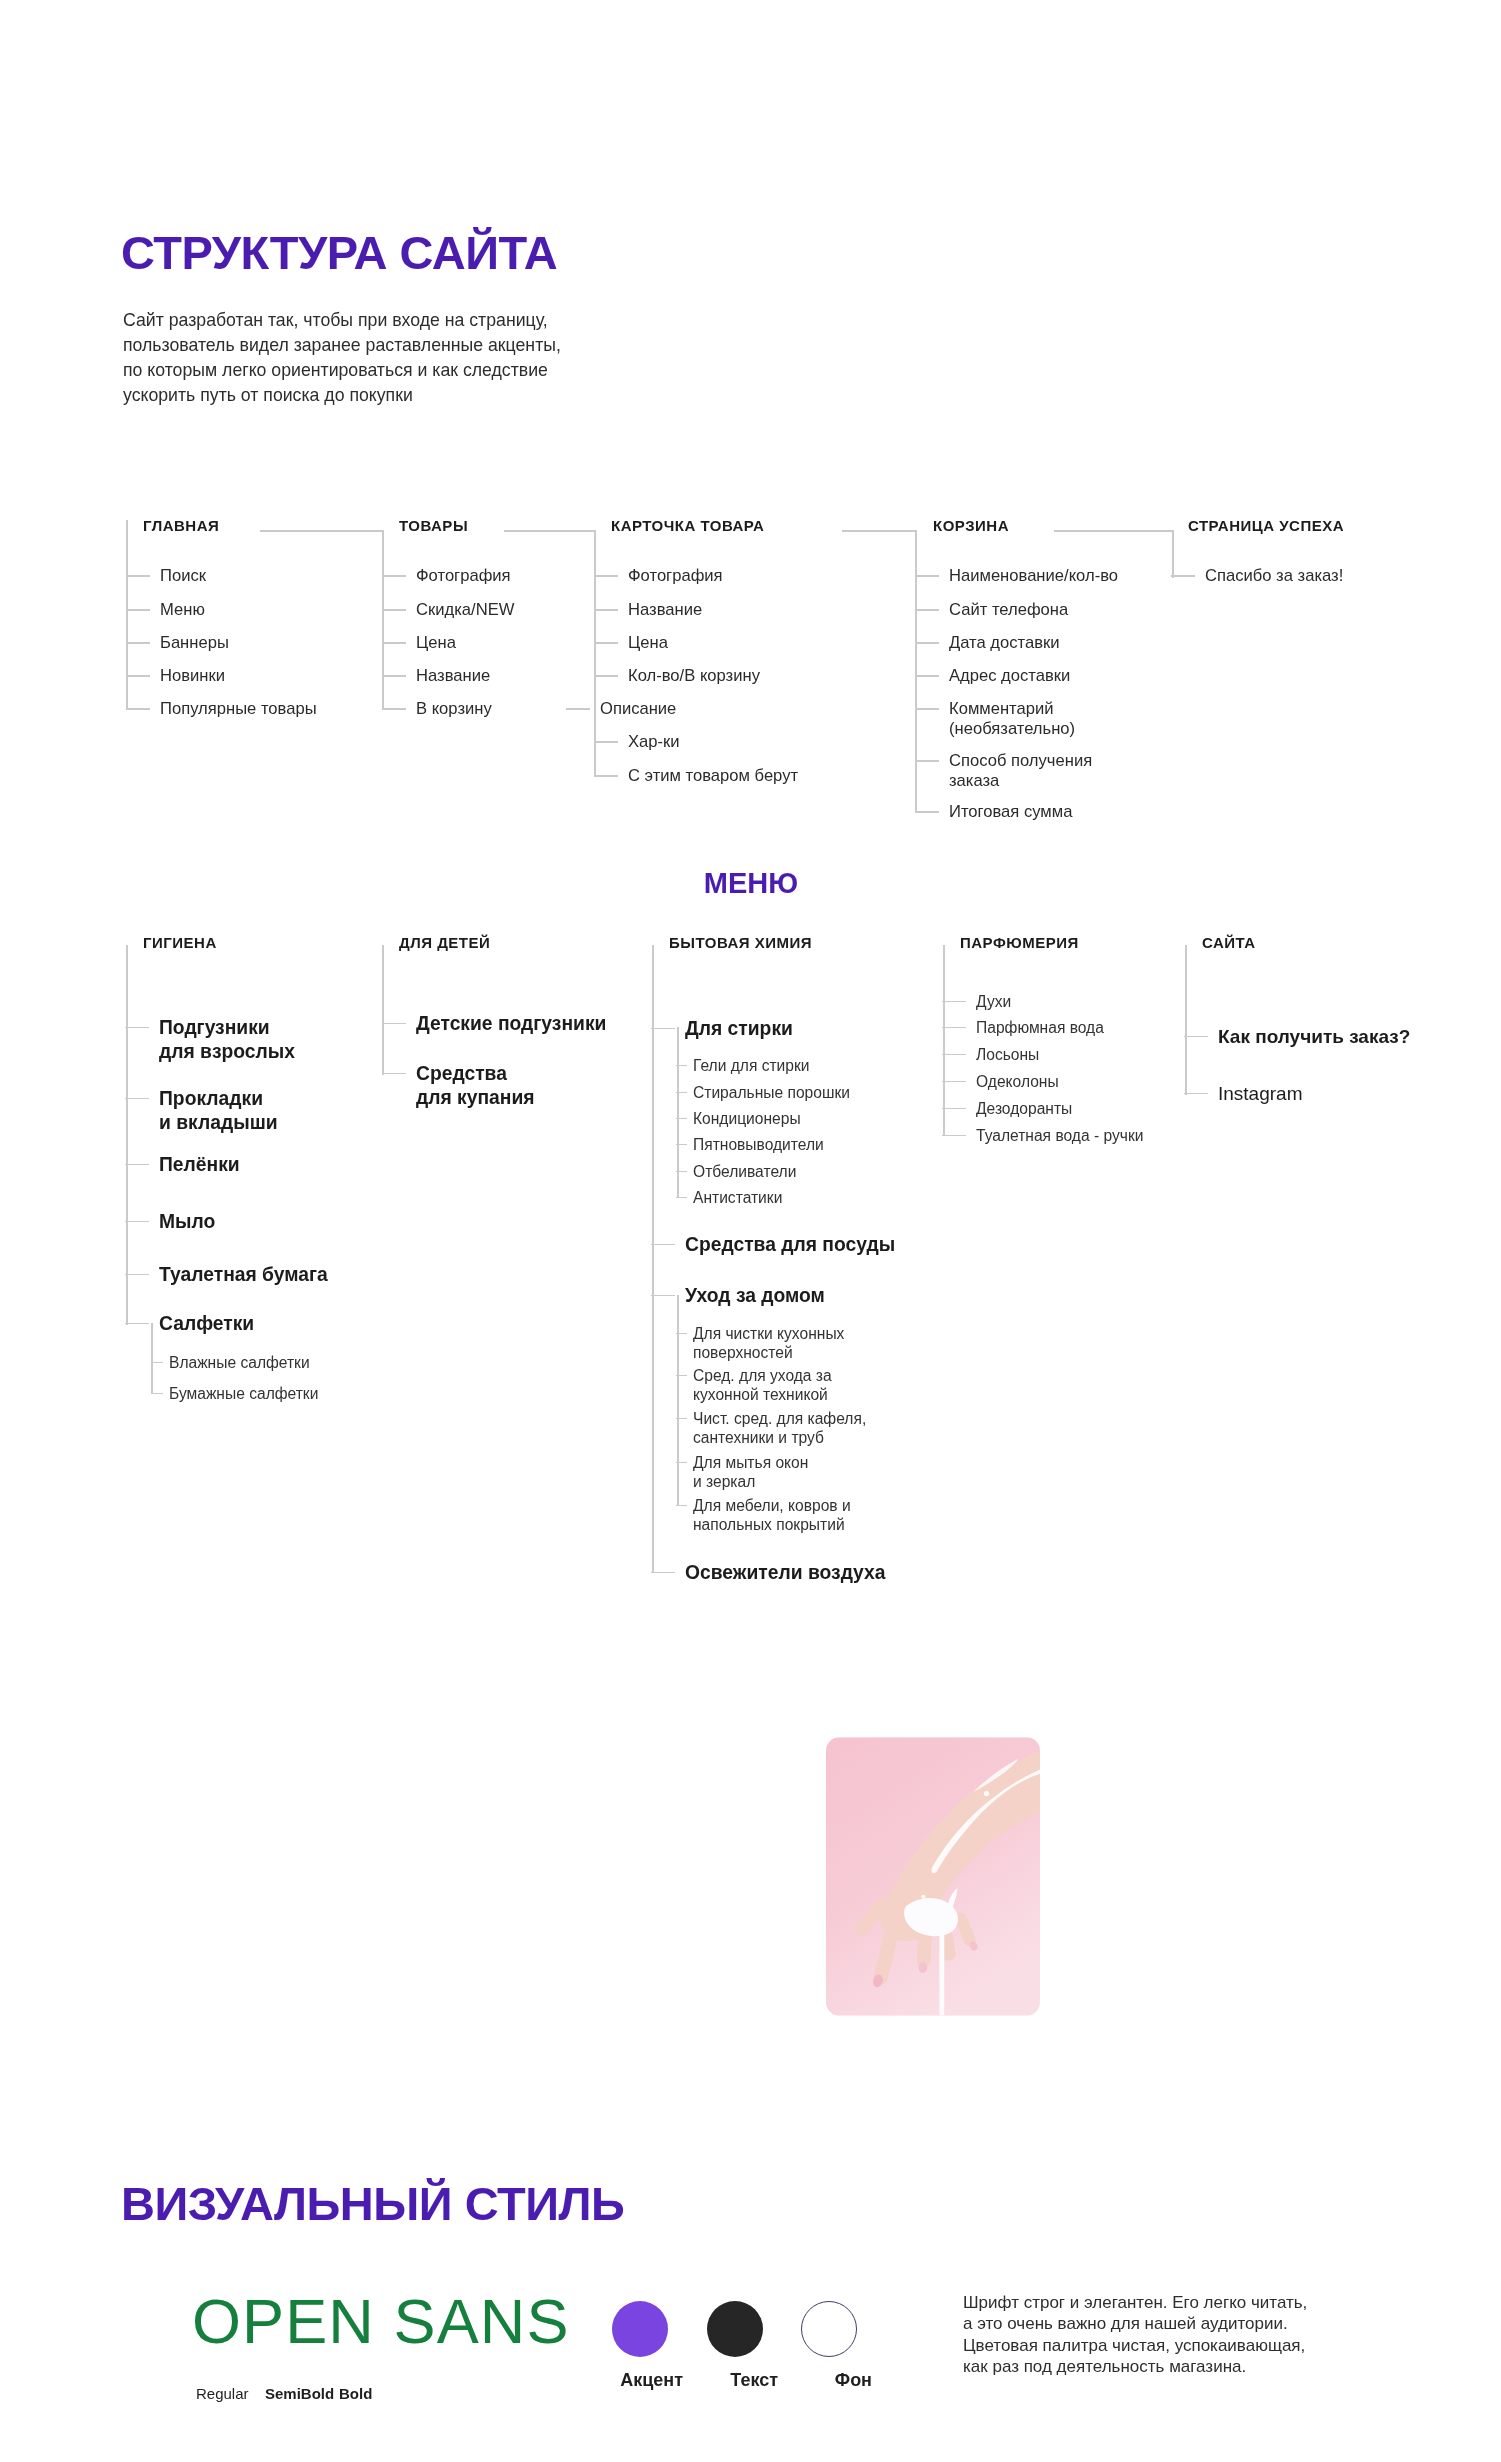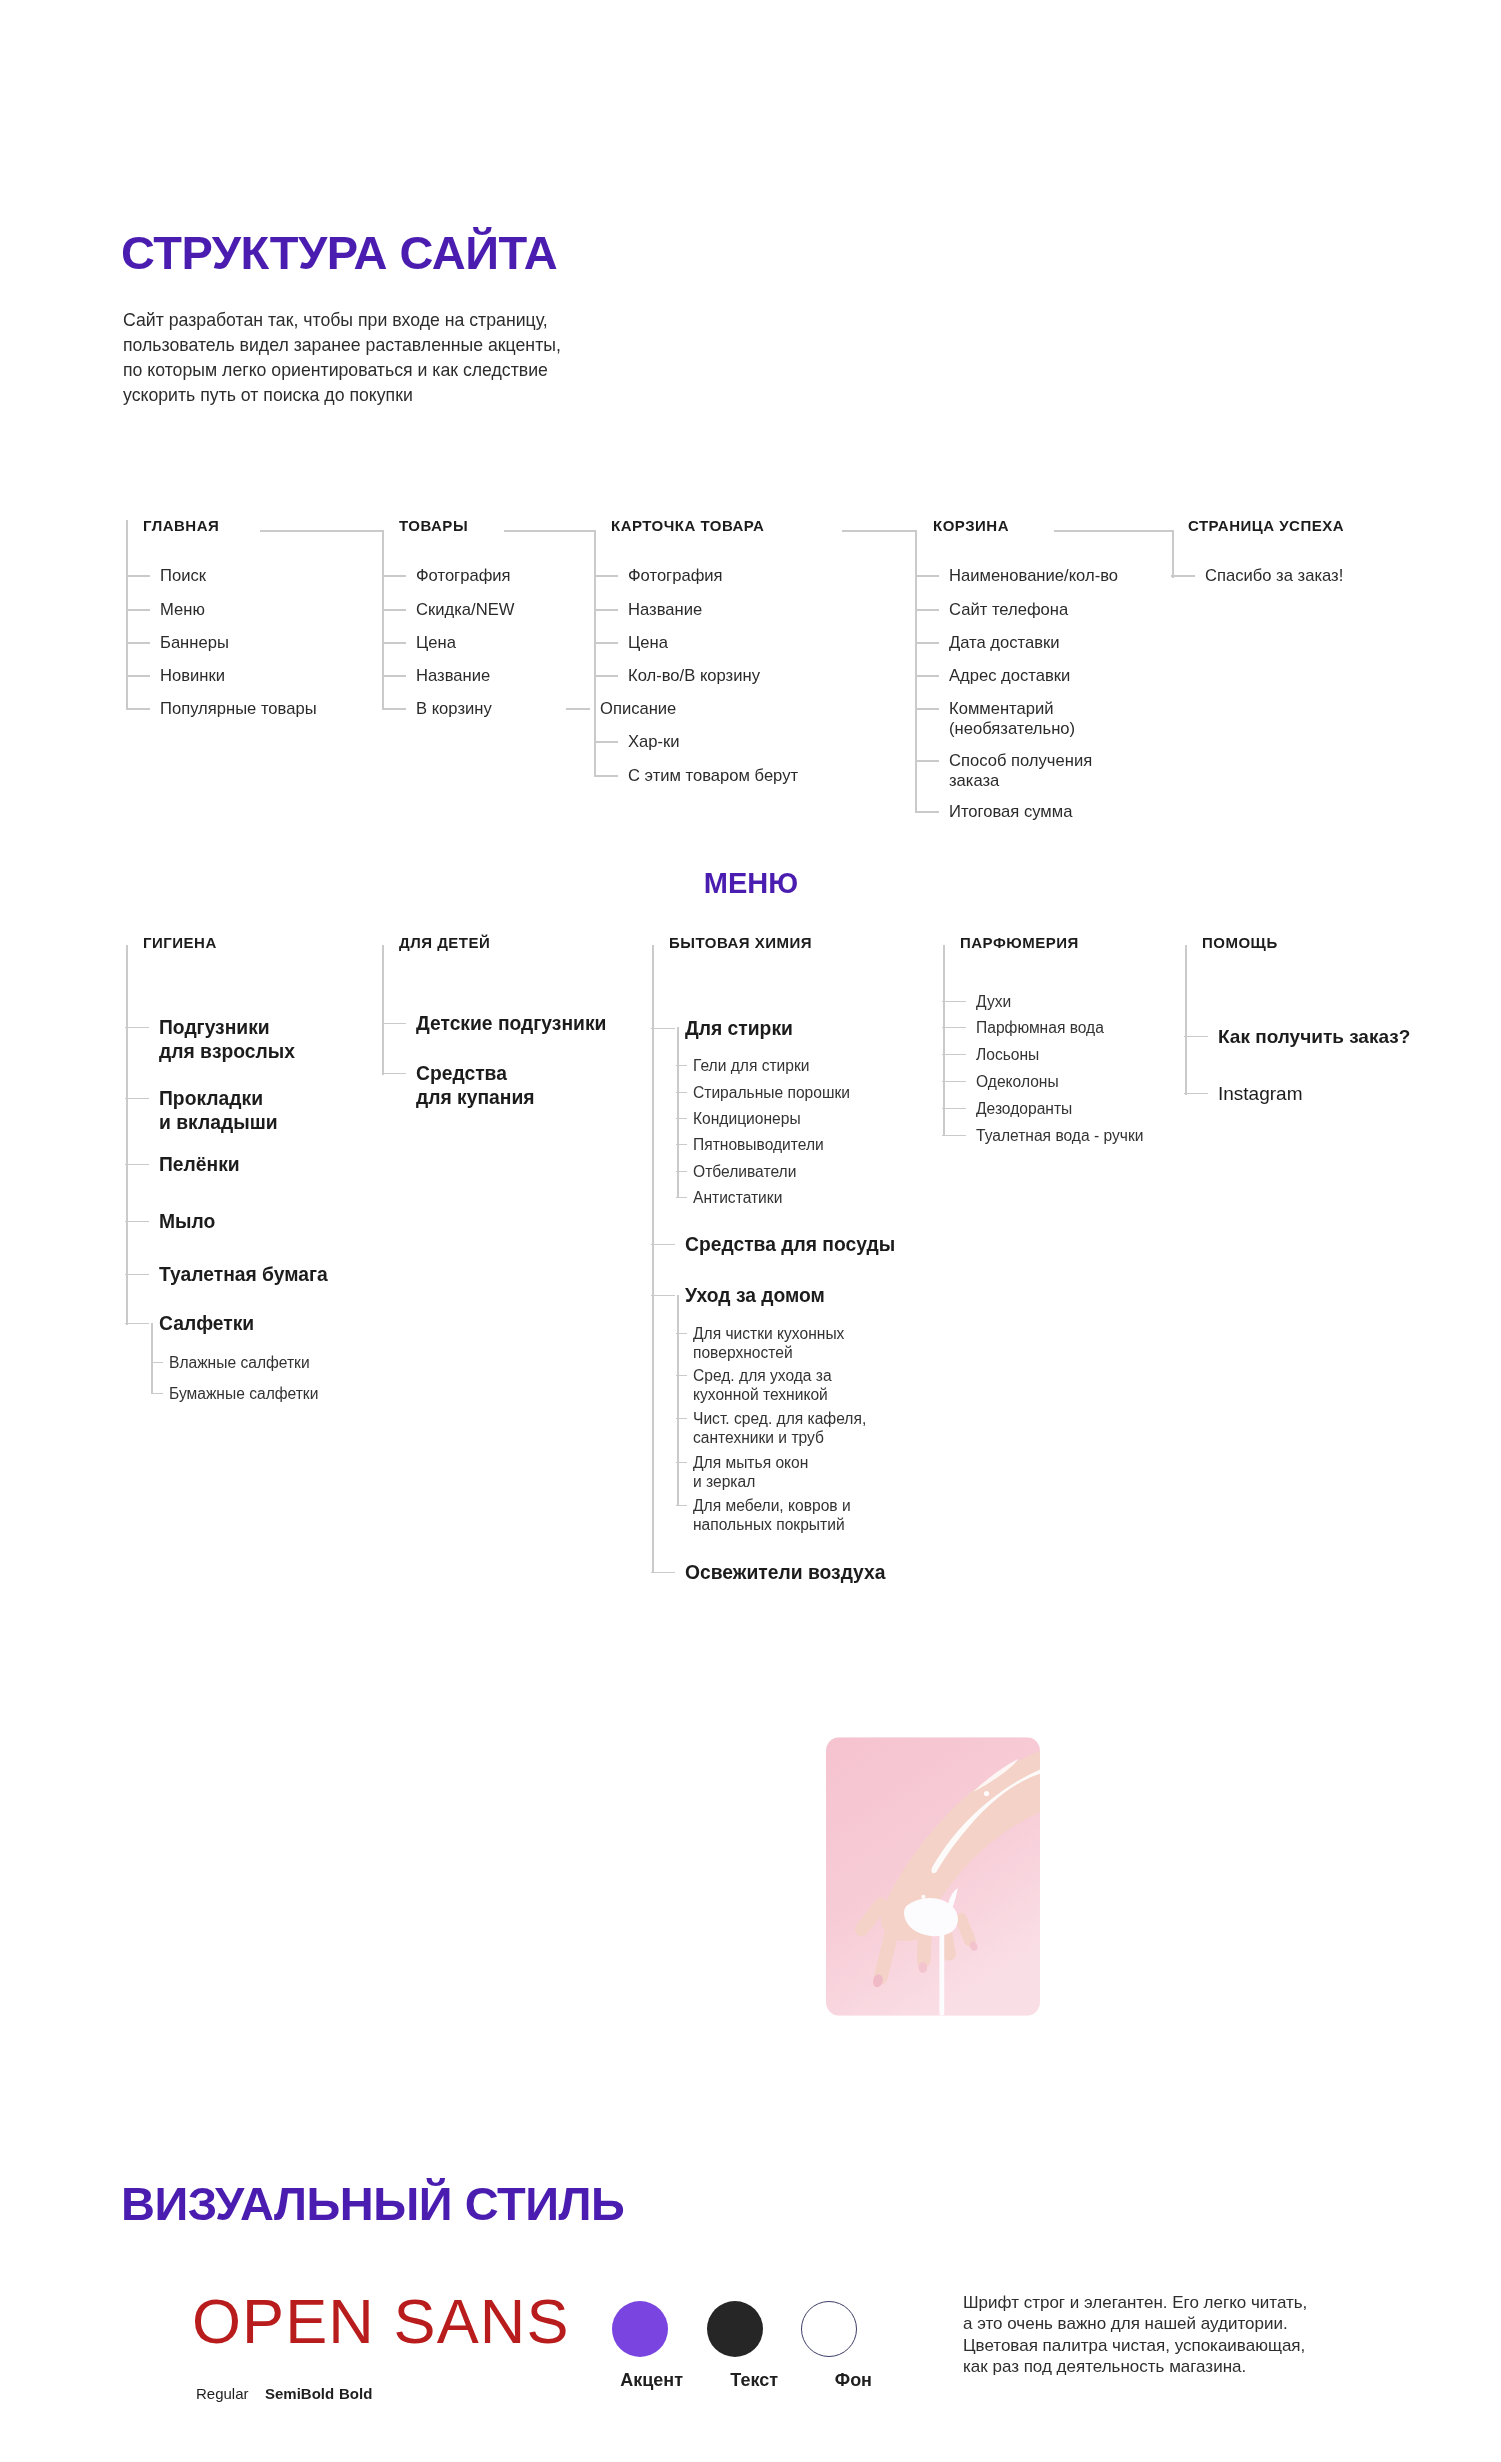--- a/index.html
+++ b/index.html
@@ -22,21 +22,21 @@
   .w600{font-weight:600}
   .menu-t{font-size:29px;font-weight:600;color:var(--accent);text-align:center}
   .vl{position:absolute;width:1.6px;background:var(--line)}
   .hl{position:absolute;height:1.6px;background:var(--line)}
   .tkA::before,.tkB::before,.tkC::before{content:"";position:absolute;height:1.6px;background:var(--line)}
   .tkA::before{left:-34px;width:24px}
   .tkB::before{left:-18px;width:11.8px}
   .tkC::before{left:-16.6px;width:10.7px}
   .ty17::before{top:9px}.ty20::before{top:10.7px}.ty14::before{top:7.5px}.ty16::before{top:8.6px}
   .photo{position:absolute;left:826px;top:1737px;width:214px;height:279px;border-radius:14px;overflow:hidden}
-  .fontname{font-size:63px;font-weight:400;color:#b91c1c;letter-spacing:1.1px}
+  .fontname{font-size:63px;font-weight:400;color:#15803d;letter-spacing:1.1px}
   .wname{font-size:15px;color:#1f1f1f}
   .swatch{position:absolute;width:56px;height:56px;border-radius:50%}
   .sw-accent{background:var(--accent_circle)}
   .sw-text{background:var(--text_dark)}
   .sw-bg{background:#ffffff;border:1.1px solid var(--swatch_border)}
   .swlabel{position:absolute;width:86px;text-align:right;font-size:18px;font-weight:600;color:#1f1f1f}
   .vdesc{font-size:17px;line-height:21.4px;color:#2e2e2e}
 </style>
 </head>
 <body>
@@ -103,21 +103,21 @@
 <div class="vl" style="left:652px;top:945px;height:628px"></div>
 <div class="vl" style="left:677px;top:1027px;height:171px"></div>
 <div class="vl" style="left:677px;top:1295px;height:210px"></div>
 <div class="vl" style="left:943px;top:945px;height:191px"></div>
 <div class="vl" style="left:1185px;top:945px;height:150px"></div>
 
 <div class="n s1h" style="left:143px;top:934px">ГИГИЕНА</div>
 <div class="n s1h" style="left:399px;top:934px">ДЛЯ ДЕТЕЙ</div>
 <div class="n s1h" style="left:669px;top:934px">БЫТОВАЯ ХИМИЯ</div>
 <div class="n s1h" style="left:960px;top:934px">ПАРФЮМЕРИЯ</div>
-<div class="n s1h" style="left:1202px;top:934px">ПОМОЩЬ</div>
+<div class="n s1h" style="left:1202px;top:934px">САЙТА</div>
 
 <div class="n s2g tkA ty20" style="left:159px;top:1016px">Подгузники
 для взрослых</div>
 <div class="n s2g tkA ty20" style="left:159px;top:1087px">Прокладки
 и вкладыши</div>
 <div class="n s2g tkA ty20" style="left:159px;top:1153px">Пелёнки</div>
 <div class="n s2g tkA ty20" style="left:159px;top:1210px">Мыло</div>
 <div class="n s2g tkA ty20" style="left:159px;top:1263px">Туалетная бумага</div>
 <div class="n s2g tkA ty20" style="left:159px;top:1312px">Салфетки</div>
 <div class="n s2s tkB ty14" style="left:169px;top:1354px">Влажные салфетки</div>

